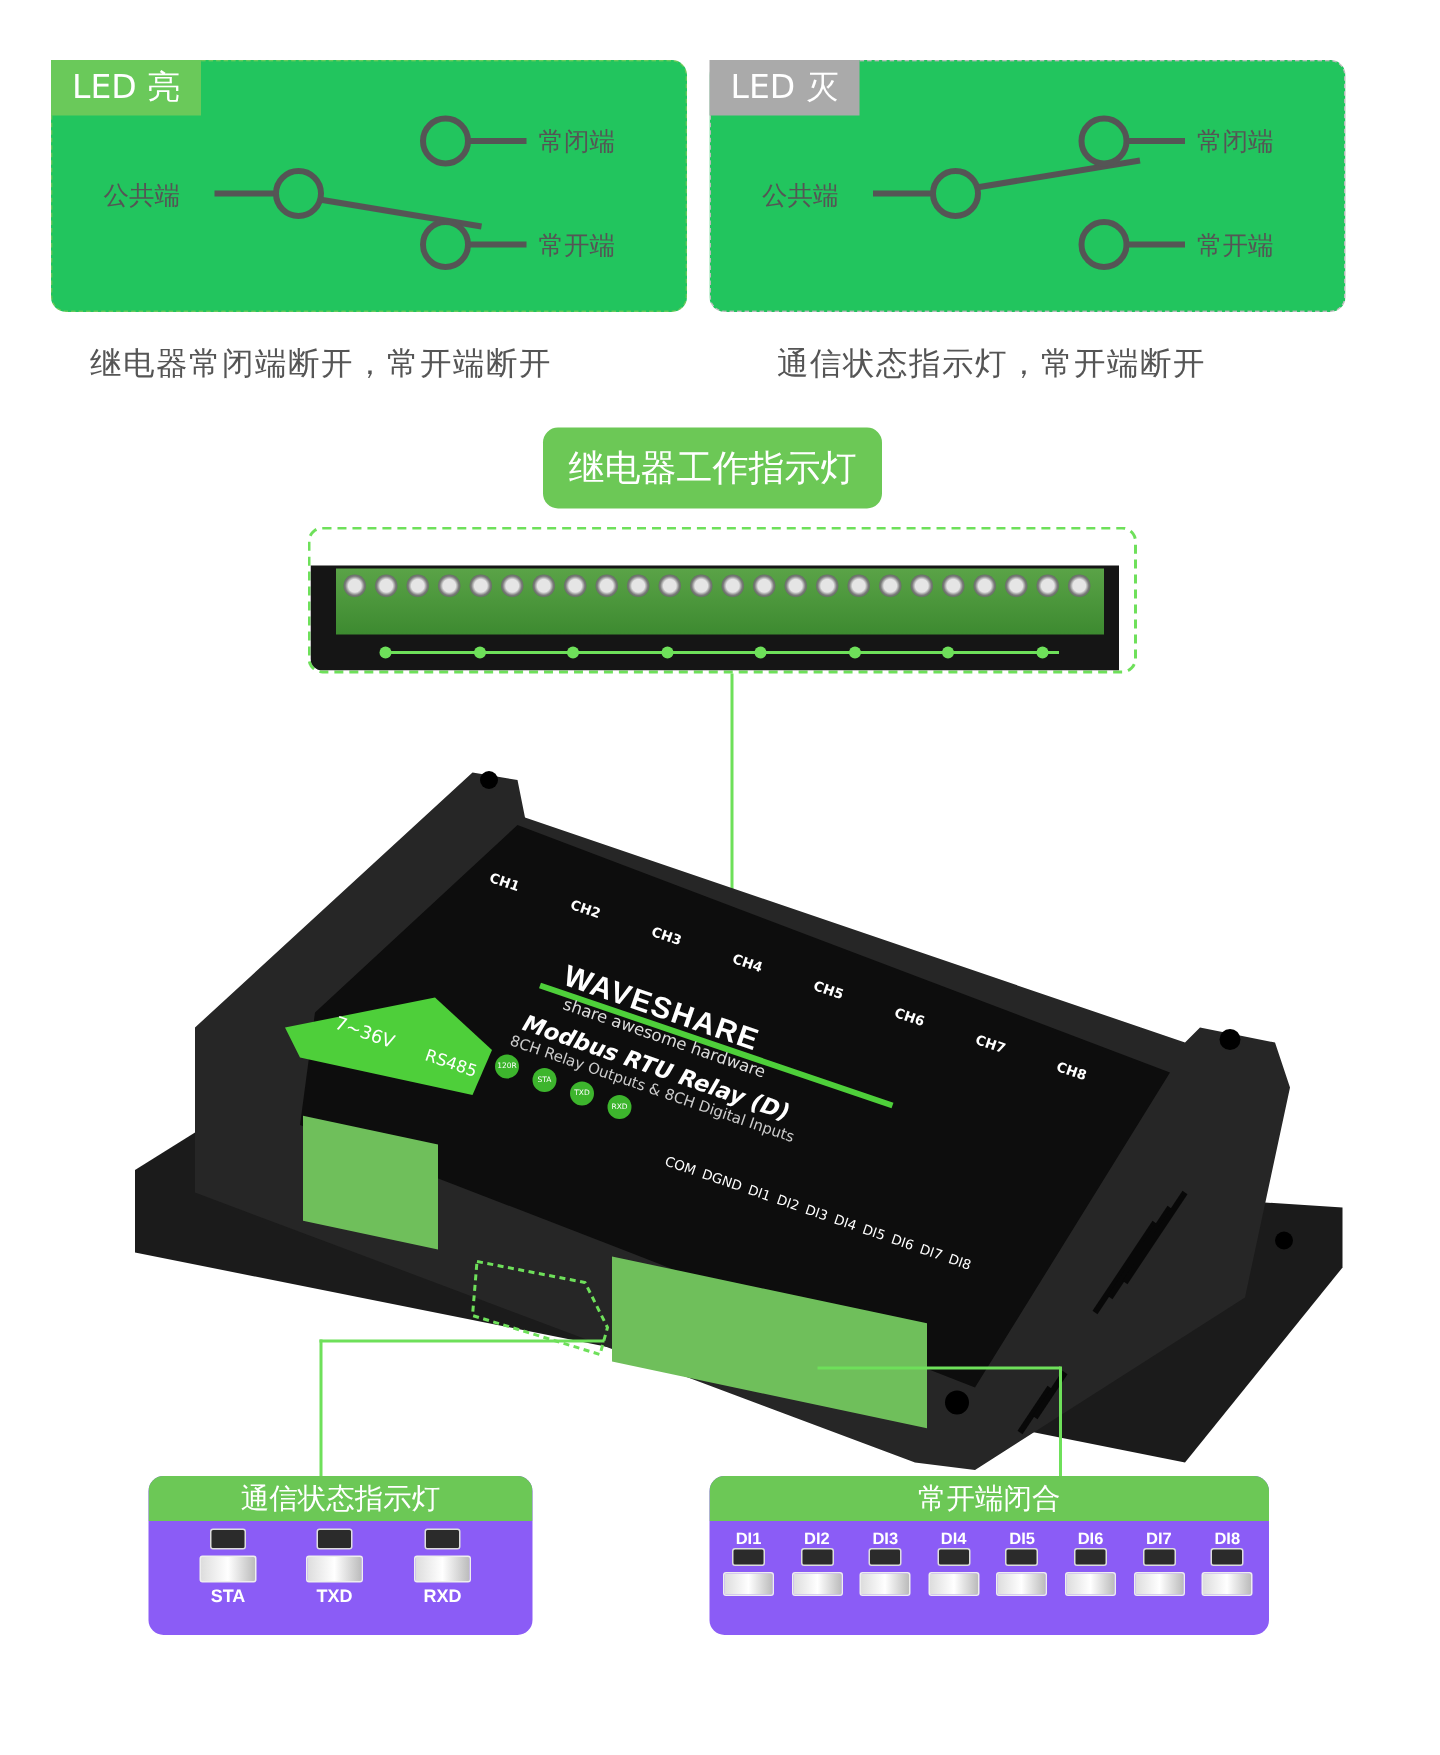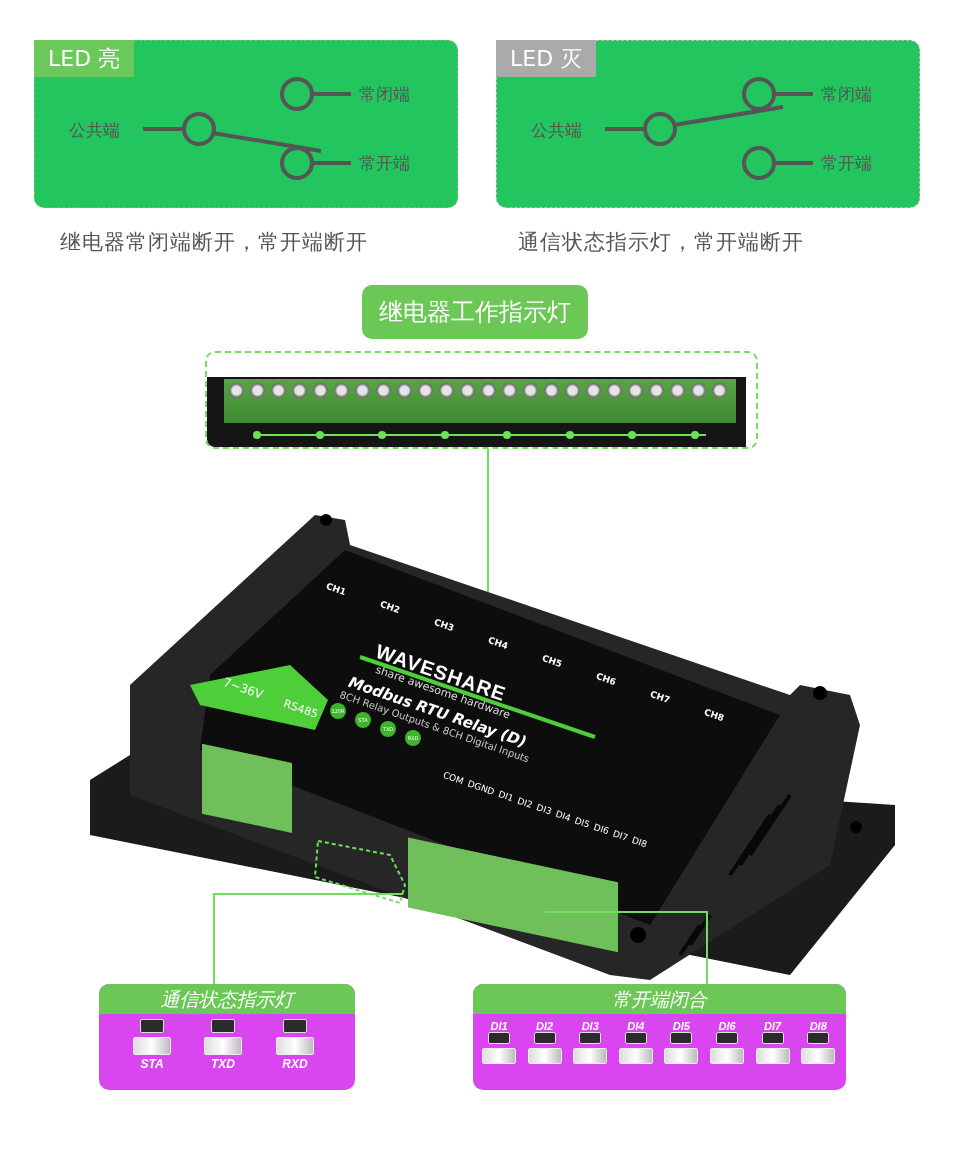--- a/index.html
+++ b/index.html
@@ -4,21 +4,21 @@
 <style>
   html, body { margin:0; padding:0; background:#ffffff; }
   body { width:960px; height:1170px; position:relative; overflow:hidden;
          font-family:"DejaVu Sans", sans-serif; color:#555; }
   .abs { position:absolute; }
 
   
   .state-card { position:absolute; top:40px; width:424px; height:168px;
                 background:#22c55e; border-radius:10px; box-sizing:border-box; }
   .state-card.on  { left:34px;  border:1.5px dashed #6ac95a; }
-  .state-card.off { left:496px; border:1.5px dashed #bbbbbb; }
+  .state-card.off { left:473px; border:1.5px dashed #bbbbbb; }
   .state-tag { position:absolute; left:-1px; top:-1px; height:37px; padding:0 14px;
                color:#fff; font-size:22px; line-height:37px; }
   .on  .state-tag { background:#6ac95a; }
   .off .state-tag { background:#aaaaaa; }
   .term-label { position:absolute; font-size:17px; color:#555; }
   .state-caption { position:absolute; top:228px; font-size:21px; color:#555; letter-spacing:1px; }
 
   
   .pill { position:absolute; background:#6cc856; color:#fff; text-align:center; }
   .pill-relay { left:362px; top:285px; width:226px; height:54px; border-radius:10px;
@@ -35,21 +35,21 @@
   .led-dot { position:absolute; top:78px; width:8px; height:8px; border-radius:50%; background:#6ee05a; }
   .led-line { position:absolute; left:49px; top:81px; width:450px; height:2px; background:#6ee05a; }
 
   
   .cline { position:absolute; background:#6ee05a; }
 
   
   .device { position:absolute; left:90px; top:505px; width:810px; height:480px; }
 
   
-  .panel { position:absolute; background:#d946ef; border-radius:10px; overflow:hidden;font-style:italic; }
+  .panel { position:absolute; background:#8b5cf6; border-radius:10px; overflow:hidden; }
   .panel-head { background:#6cc856; color:#fff; text-align:center; font-size:19px; height:30px; line-height:30px; }
   .panel-comm { left:99px; top:984px; width:256px; height:106px; }
   .panel-input { left:473px; top:984px; width:373px; height:106px; }
   .led-col { position:absolute; top:30px; text-align:center; color:#fff; font-weight:bold; }
   .led-small { width:22px; height:12px; border:1.5px solid #ddd; border-radius:2px; margin:0 auto; background:#2b2b2b; }
   .led-big { width:36px; height:16px; border:1.5px solid #eee; border-radius:2px; margin:4px auto 0;
              background:linear-gradient(90deg,#ddd,#fff 50%,#bbb); }
   .led-name { font-family:"Liberation Sans", sans-serif; font-size:12px; margin-top:2px; }
 </style>
 </head>

